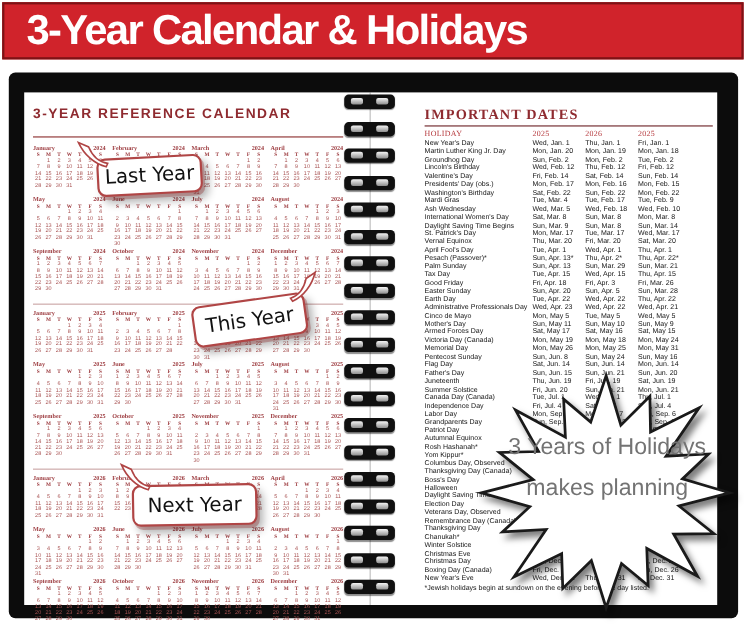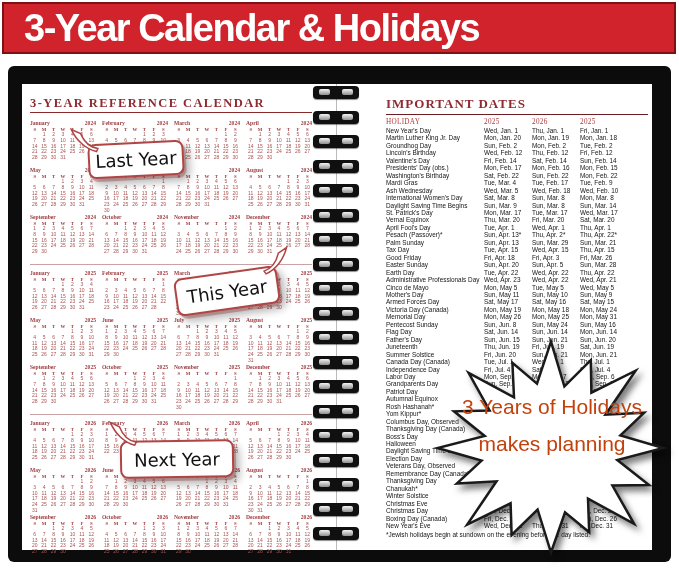--- a/index.html
+++ b/index.html
@@ -25,22 +25,22 @@
   .fold{position:absolute;left:336px;top:84px;width:1px;height:466px;background:rgba(60,60,60,.35)}
   .binding{position:absolute;left:313px;top:86px;width:46px;height:460px}
   .ring{position:absolute;left:0;width:46px;height:13px;background:#101010;border-radius:4px;
     box-shadow:0 1px 1px rgba(0,0,0,.45)}
   .ring::before,.ring::after{content:"";position:absolute;top:3px;height:6px;width:11px;
     border-radius:2px;background:linear-gradient(180deg,#f4f4f4,#8f8f8f)}
   .ring::before{left:6px}.ring::after{right:6px}
 
   
   .lpage{position:absolute;left:22px;top:84px;width:296px;height:466px;padding:12px 6px 0 8px}
-  .ltitle{font-family:Liberation Serif, serif;color:var(--title-red);font-weight:600;
-    font-size:12.5px;letter-spacing:1.4px;padding-bottom:1px;border-bottom:1.5px solid #8a2a2a;
+  .ltitle{font-family:Liberation Sans, sans-serif;color:var(--title-red);font-weight:600;
+    font-size:12.5px;letter-spacing:1.4px;padding-bottom:14px;border-bottom:1.5px solid #8a2a2a;
     margin-bottom:5px;white-space:nowrap}
   .ysec{padding-top:2px}
   .ysec + .ysec{border-top:1px solid #c9a3a3;margin-top:5px;padding-top:5px}
   .mrow{display:flex;gap:6px;margin-bottom:2px}
   .month{width:66px;height:45px;overflow:visible}
   .mh{display:flex;justify-content:space-between;font-family:"Liberation Serif",serif;
     font-weight:600;font-size:5.6px;line-height:6.5px;color:var(--cal-head)}
   .wk{display:grid;grid-template-columns:repeat(7,1fr);font-family:"Liberation Serif",serif;
     font-weight:700;font-size:4.8px;line-height:5.8px;color:var(--cal-head);text-align:center}
   .dg{display:grid;grid-template-columns:repeat(7,1fr);font-size:5px;line-height:5.7px;
@@ -70,21 +70,21 @@
     line-height:9px;letter-spacing:.3px}
   .hrow{display:grid;grid-template-columns:98px 48px 48px 48px;
     font-size:6.4px;line-height:7.45px;color:#141414;white-space:nowrap}
   .hrow span{overflow:visible}
   .foot{font-size:6.4px;line-height:8px;color:#141414;margin-top:2px;white-space:nowrap}
 
   
   .star-wrap{position:absolute;left:428px;top:333px;width:248px;height:232px;z-index:8}
   .star-wrap svg{position:absolute;left:0;top:0;filter:drop-shadow(4px 5px 3px rgba(0,0,0,.5))}
   .star-text{position:absolute;left:0;top:55px;width:248px;text-align:center;z-index:9;
-    font-family:"Liberation Sans",sans-serif;font-size:21px;line-height:37px;color:#c2410c}
+    font-family:"Liberation Sans",sans-serif;font-size:21px;line-height:37px;color:#737373}
 </style>
 </head>
 <body>
 
 <div class="banner">
   <span>3-Year Calendar &amp; Holidays</span>
 </div>
 
 <div class="cover"></div>
 <div class="pages"></div>

